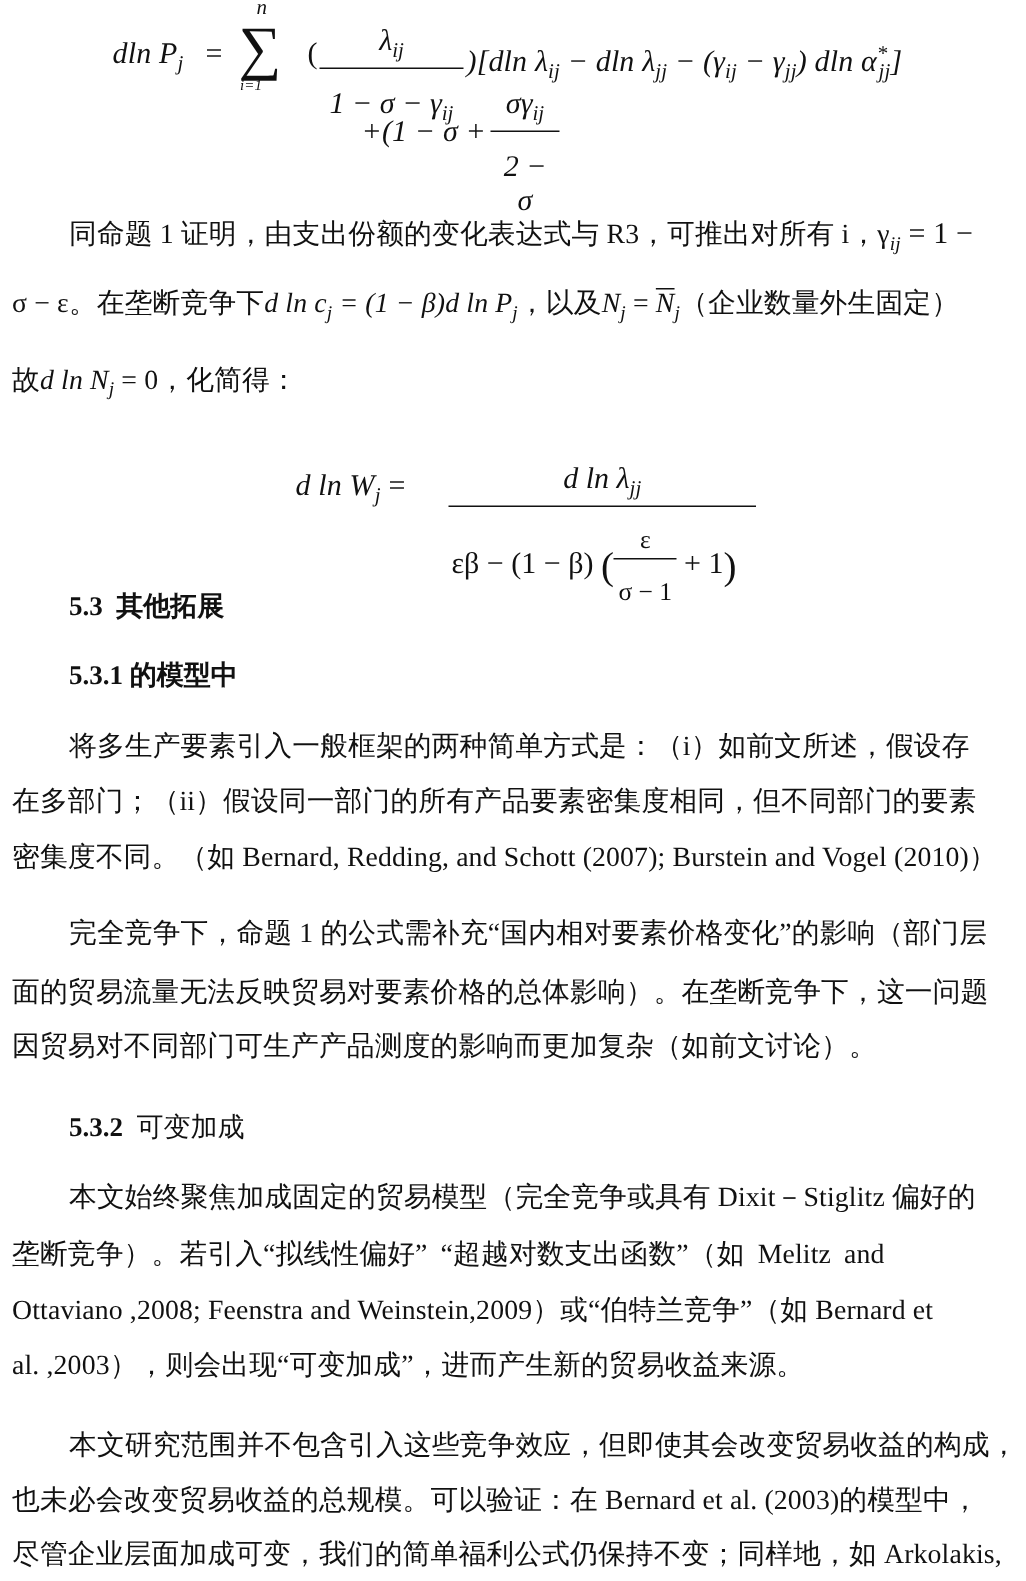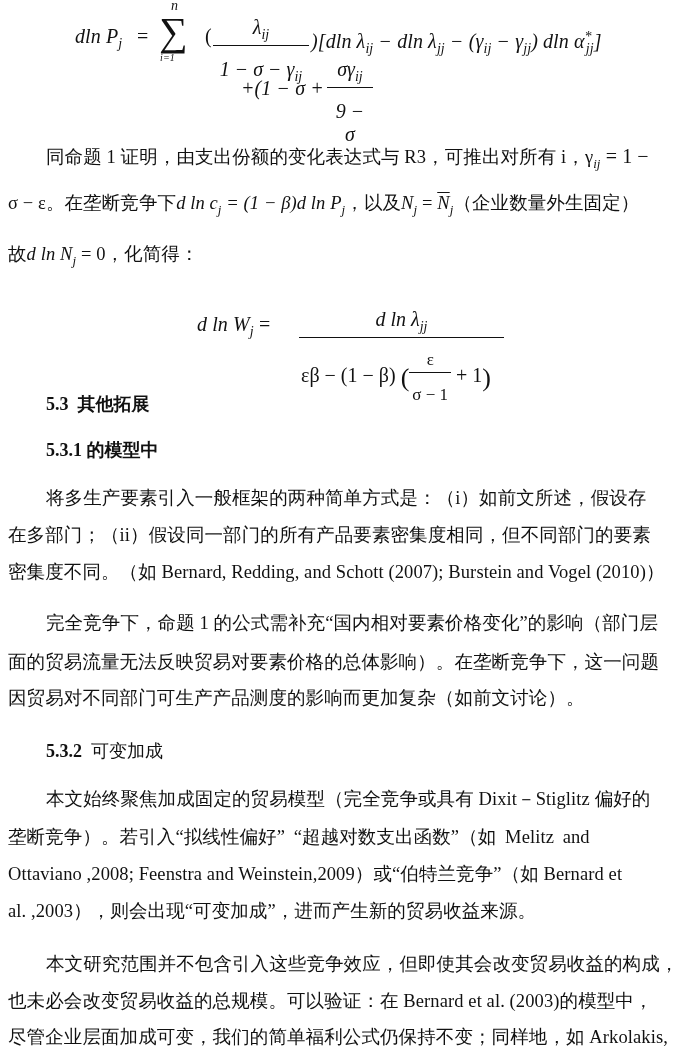--- a/index.html
+++ b/index.html
@@ -42,21 +42,21 @@
       <span class="num"><span>λ</span><sub>ij</sub></span>
       <span class="den" style="width:90px; text-align:center;"><span>1 − σ − γ</span><sub>ij</sub></span>
     </span>
   </span>
   <span class="abs txt m" style="left:236px; top:8px; font-size:20px;margin-top:22px;">)[dln λ<sub>ij</sub> − dln λ<sub>jj</sub> − (γ<sub>ij</sub> − γ<sub>jj</sub>) dln α<sup>*</sup><sub style="margin-left:-6px;">jj</sub>]</span>
 
   <span class="abs txt m" style="left:166px; top:78px; font-size:20px;">+(1 − σ +</span>
   <span class="abs" style="left:252px; top:58px;">
     <span class="frac m" style="font-size:20px;justify-content:flex-end;">
       <span class="num"><span>σγ</span><sub>ij</sub></span>
-      <span class="den" style="width:40px; text-align:center;">9 − σ</span>
+      <span class="den" style="width:40px; text-align:center;">2 − σ</span>
     </span>
   </span>
 </div>
 
 <div class="line txt" style="top:146px; left:46px;">
   <span>同命题 1 证明，由支出份额的变化表达式与 R3，可推出对所有 i，γ</span><sub class="m">ij</sub><span class="m u" style="font-size:20px;"> = 1 −</span>
 </div>
 <div class="line txt" style="top:194px; left:8px;">
   <span>σ − ε。在垄断竞争下</span><span class="m">d ln c</span><sub class="m">j</sub><span class="m"> = (1 − β)d ln P</span><sub class="m">j</sub><span>，以及</span><span class="m">N</span><sub class="m">j</sub><span> = </span><span class="m overline">N</span><sub class="m">j</sub><span>（企业数量外生固定）</span>
 </div>

